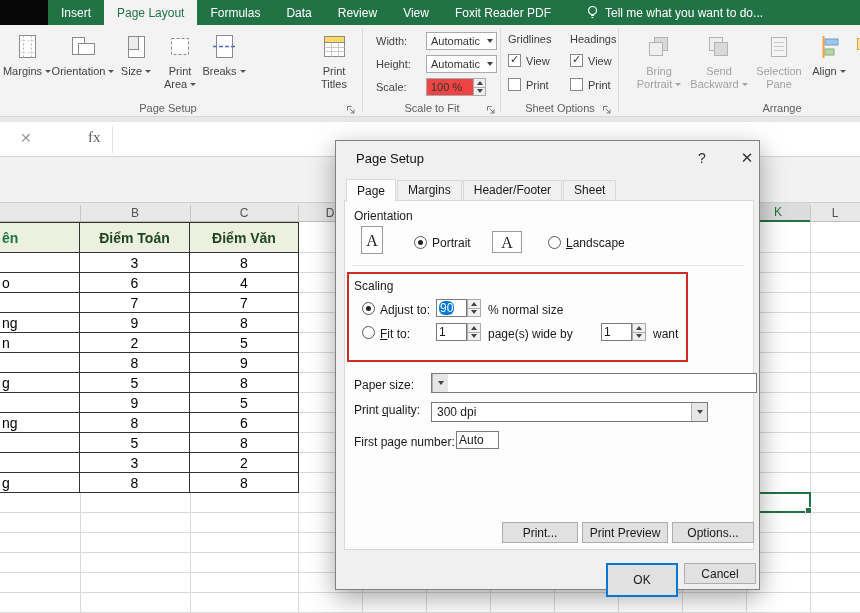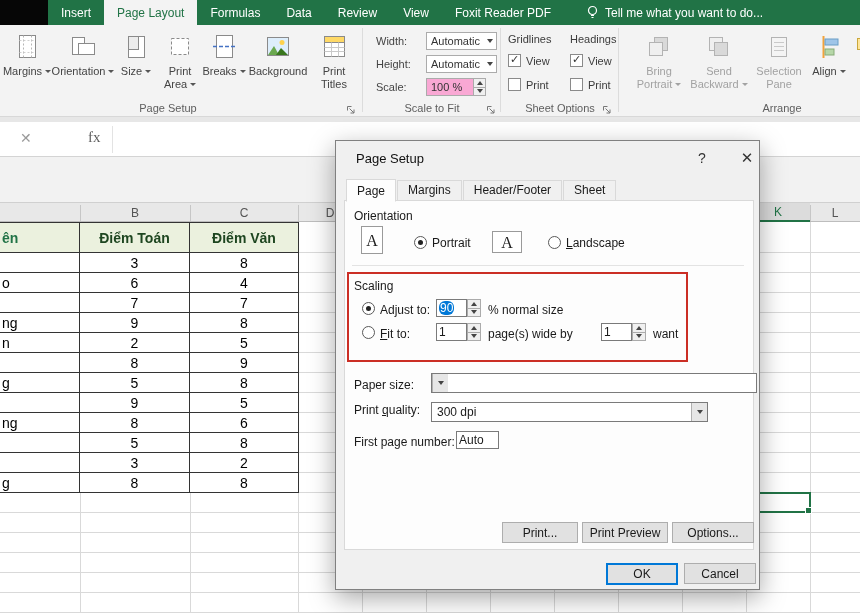--- a/index.html
+++ b/index.html
@@ -23,21 +23,21 @@
   .dd{width:0;height:0;border-left:3px solid transparent;border-right:3px solid transparent;border-top:3px solid #555;display:inline-block;margin-left:3px;}
   .disabled{color:#a2a2a2;}
   .disabled .dd{border-top-color:#a2a2a2;}
   .gsep{position:absolute;top:3px;height:84px;width:1px;background:#dcdcdc;}
   .grplbl{position:absolute;top:76px;font-size:11px;color:#5e5e5e;text-align:center;line-height:14px;}
   .launcher{position:absolute;top:77px;width:12px;height:12px;}
   .stf-lbl{position:absolute;font-size:11px;color:#444;white-space:nowrap;}
   .rddl{position:absolute;left:426px;width:71px;height:18px;background:#fff;border:1px solid #ababab;font-size:11px;color:#333;display:flex;align-items:center;}
   .rddl .v{flex:1;padding-left:4px;white-space:nowrap;overflow:hidden;}
   .rddl .b{width:13px;display:flex;align-items:center;justify-content:center;}
-  .rspin{position:absolute;left:426px;width:60px;height:18px;background:#f9a8d4;border:1px solid #ababab;font-size:11px;color:#333;display:flex;align-items:center;}
+  .rspin{position:absolute;left:426px;width:60px;height:18px;background:#ef4444;border:1px solid #ababab;font-size:11px;color:#333;display:flex;align-items:center;}
   .rspin .v{flex:1;padding-left:4px;}
   .spincol{width:12px;height:100%;display:flex;flex-direction:column;border-left:1px solid #ababab;background:#f0f0f0;}
   .spincol span{flex:1;display:flex;align-items:center;justify-content:center;}
   .spincol span:first-child{border-bottom:1px solid #ababab;}
   .tri-u{width:0;height:0;border-left:3px solid transparent;border-right:3px solid transparent;border-bottom:4px solid #444;}
   .tri-d{width:0;height:0;border-left:3px solid transparent;border-right:3px solid transparent;border-top:4px solid #444;}
   .so-hdr{position:absolute;font-size:11px;color:#3c3c3c;}
   .cbrow{position:absolute;display:flex;align-items:center;gap:5px;font-size:11px;color:#3c3c3c;}
   .cb{width:13px;height:13px;background:#fff;border:1px solid #8a8a8a;position:relative;}
   .cb.checked::after{content:"✓";position:absolute;left:1px;top:-2px;font-size:11px;font-weight:bold;color:#333;}
@@ -83,21 +83,21 @@
   .radio.checked::after{content:"";position:absolute;left:3px;top:3px;width:5px;height:5px;border-radius:50%;background:#222;}
   .dinput{position:absolute;height:18px;background:#fff;border:1px solid #7a7a7a;display:flex;align-items:center;padding-left:2px;font-size:12px;}
   .hl{background:#0078d7;color:#fff;padding:0 1px;border-radius:6px;}
   .spin{position:absolute;width:14px;height:18px;display:flex;flex-direction:column;border:1px solid #ababab;background:#f0f0f0;}
   .spin span{flex:1;display:flex;align-items:center;justify-content:center;}
   .spin span:first-child{border-bottom:1px solid #ababab;}
   .ddl{position:absolute;height:20px;background:#fff;border:1px solid #7a7a7a;display:flex;align-items:center;font-size:12px;}
   .ddl .ddl-v{flex:1;padding-left:5px;}
   .ddl .ddl-b{width:16px;height:100%;background:#e6e6e6;border-left:1px solid #b0b0b0;display:flex;align-items:center;justify-content:center;}
   .dbtn{position:absolute;height:21px;background:#e1e1e1;border:1px solid #adadad;display:flex;align-items:center;justify-content:center;font-size:12px;}
-  .dbtn.default{height:22px;border:2px solid #0078d7;}
+  .dbtn.default{height:34px;border:2px solid #0078d7;}
   .annot{position:absolute;border:2px solid #cb2e25;z-index:20;}
 </style>
 </head>
 <body>
 
 <div id="app">
 
   <div class="tabbar">
     <div class="corner"></div>
     <div class="rtab">Insert</div>
@@ -179,33 +179,20 @@
             <rect x="6.5" y="3.5" width="16" height="22" fill="#fff" stroke="#8a8a8a"></rect>
             <path d="M3 14.5 h22" stroke="#4472c4" stroke-width="1.5" stroke-dasharray="4,2"></path>
           </svg>
       </span>
       <span class="rlbl">
           <span>Breaks</span>
           <i class="dd"></i>
         </span>
     </div>
 
-    <div class="rbtn" style="left:246px;width:64px">
-      <span class="ricon">
-        <svg width="30" height="30">
-            <rect x="4.5" y="5.5" width="21" height="18" fill="#ddeefc" stroke="#8a8a8a"></rect>
-            <circle cx="19" cy="10.5" r="2.5" fill="#ffd24d"></circle>
-            <polygon points="5,23 11,14 16,23" fill="#6aa84f"></polygon>
-            <polygon points="13,23 18,16 25,23" fill="#38761d"></polygon>
-          </svg>
-      </span>
-      <span class="rlbl">
-          <span>Background</span>
-        </span>
-    </div>
 
     <div class="rbtn" style="left:312px;width:44px">
       <span class="ricon">
         <svg width="28" height="30">
             <rect x="4.5" y="4.5" width="20" height="20" fill="#fff" stroke="#8a8a8a"></rect>
             <rect x="4.5" y="4.5" width="20" height="6" fill="#ffd966" stroke="#8a8a8a"></rect>
             <path d="M4.5 15.5 h20 M4.5 19.5 h20 M11.5 10.5 v14 M18.5 10.5 v14" stroke="#c9c9c9"></path>
           </svg>
       </span>
       <span class="rlbl">

